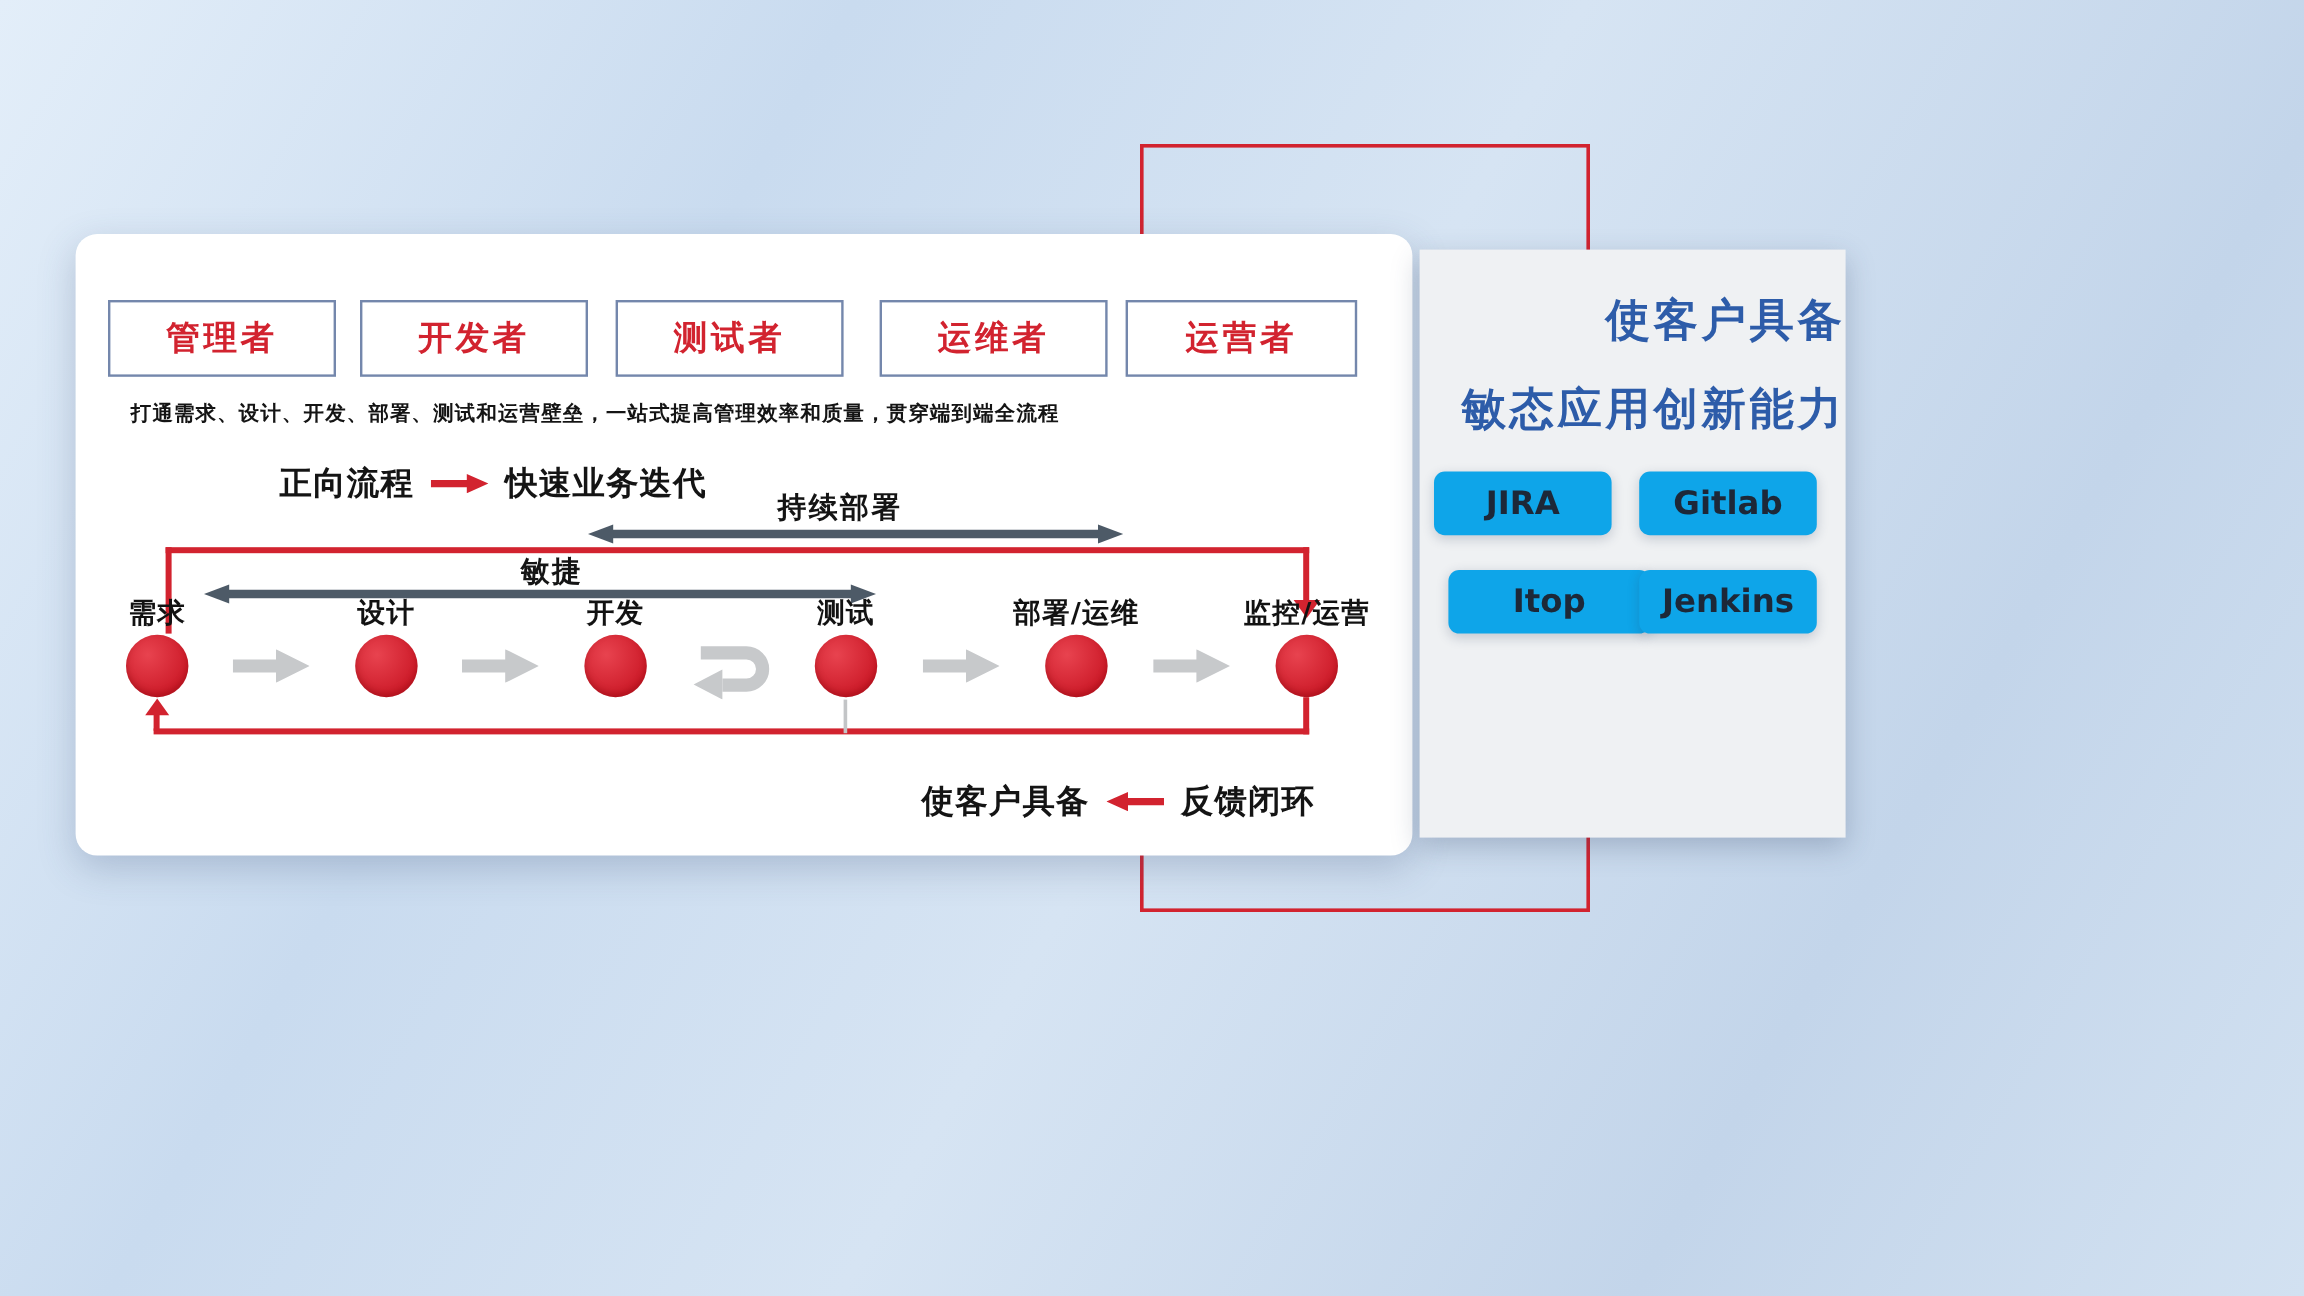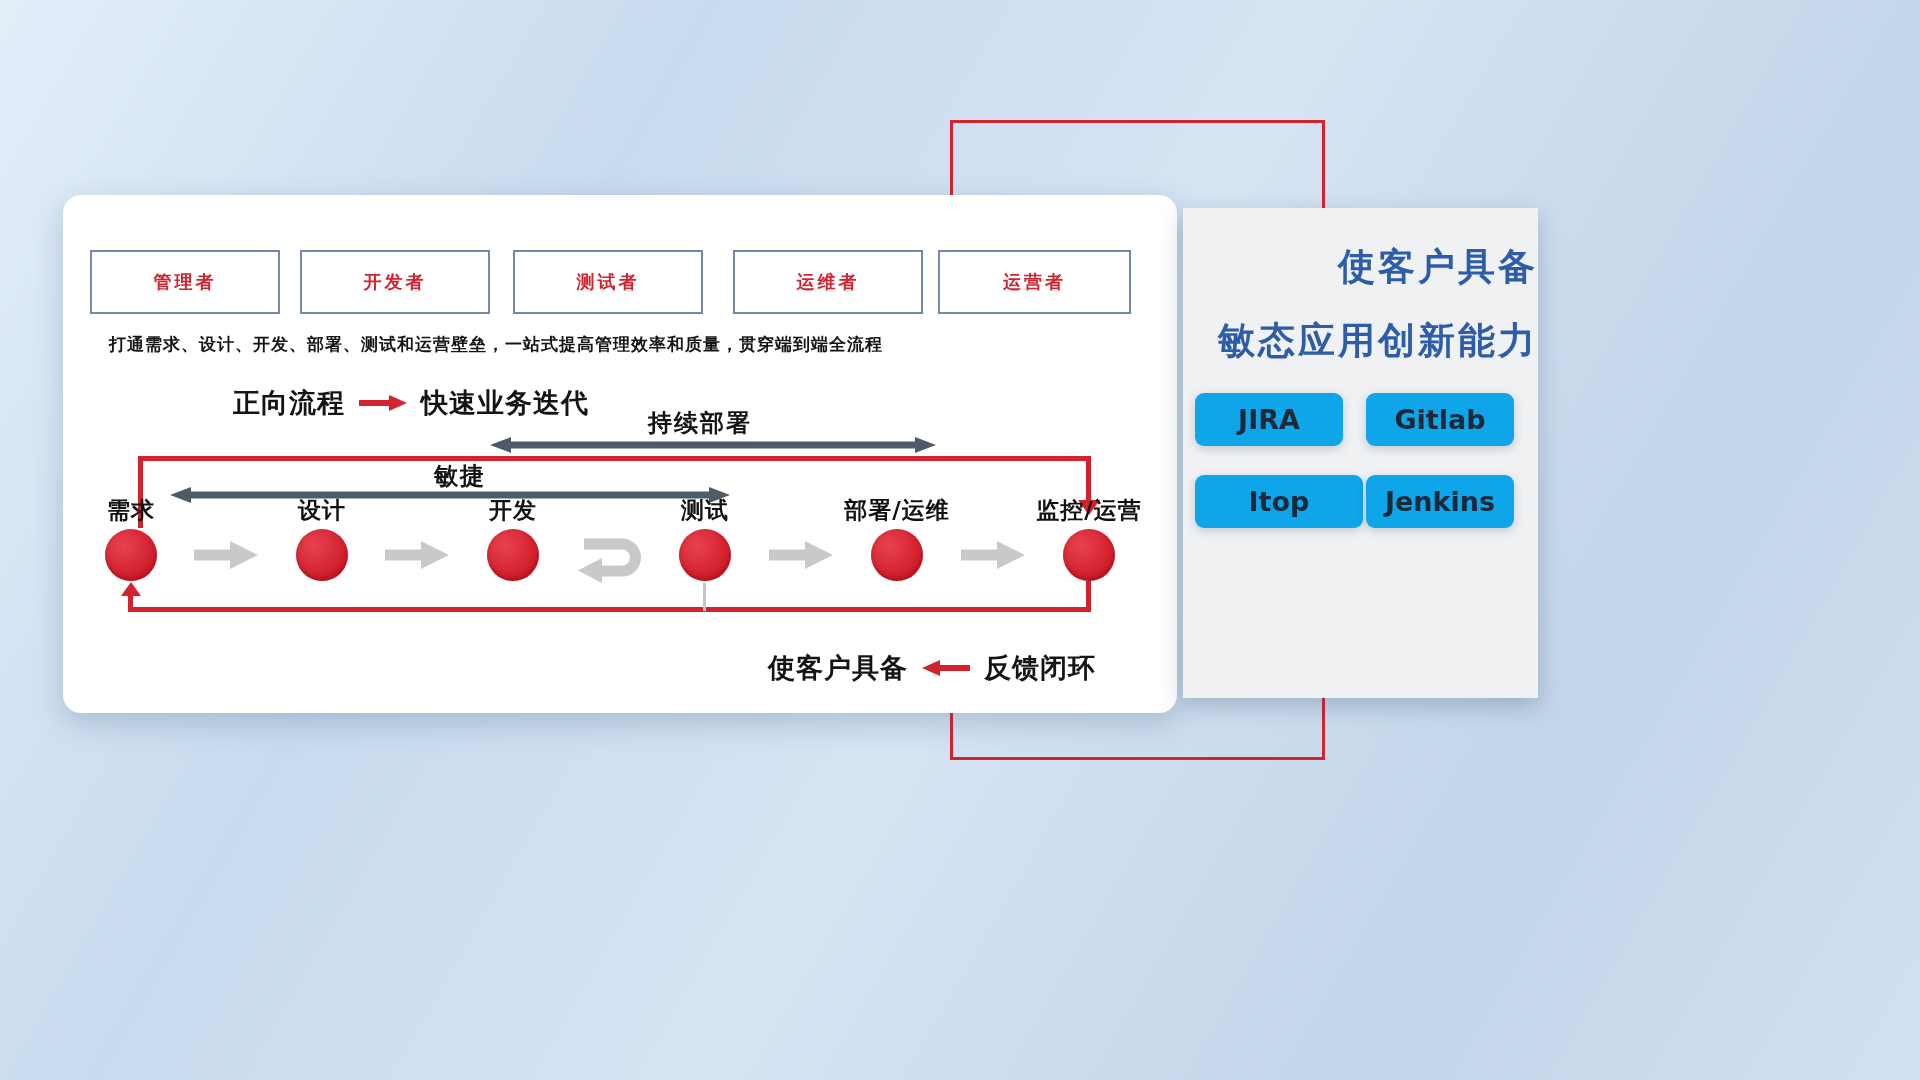--- a/index.html
+++ b/index.html
@@ -23,21 +23,21 @@
   .main-panel {
     position:absolute; left:63px; top:195px; width:1114px; height:518px;
     background:#ffffff; border-radius:18px; z-index:2;
     box-shadow:0 10px 30px rgba(60,80,120,0.25);
   }
 
   .role-box {
     position:absolute; top:55px; width:190px; height:64px;
     border:2px solid #7487ac; background:#fff;
     display:flex; align-items:center; justify-content:center;
-    color:#d2232f; font-size:18px; font-weight:bold; letter-spacing:3px;
+    color:#d2232f; font-size:28px; font-weight:bold; letter-spacing:3px;
   }
 
   .description {
     position:absolute; left:46px; top:138px; width:1040px;
     font-size:17px; font-weight:bold; color:#141414; letter-spacing:1px;
     white-space:nowrap;
   }
 
   .legend-row { position:absolute; display:flex; align-items:center; gap:14px; }
   .legend-forward { left:170px; top:190px; }
@@ -100,21 +100,21 @@
   .rp-title2 { top:108px; }
 
   .tool {
     position:absolute; height:53px; background:#0ea5e9; border-radius:9px;
     display:flex; align-items:center; justify-content:center;
     font-size:27px; font-weight:bold; color:#1d2838;
     box-shadow:0 3px 10px rgba(40,60,90,0.22);
   }
   .tool-jira { left:12px; top:185px; width:148px; }
   .tool-gitlab { left:183px; top:185px; width:148px; }
-  .tool-itop { left:12px; top:267px; width:168px; }
+  .tool-itop { left:24px; top:267px; width:168px; }
   .tool-jenkins { left:183px; top:267px; width:148px;align-items:center; }
   .tool-confluence { left:12px; top:347px; width:319px; }
 </style>
 </head>
 <body>
 
 <div class="canvas">
 
   <div class="red-frame"></div>
 

